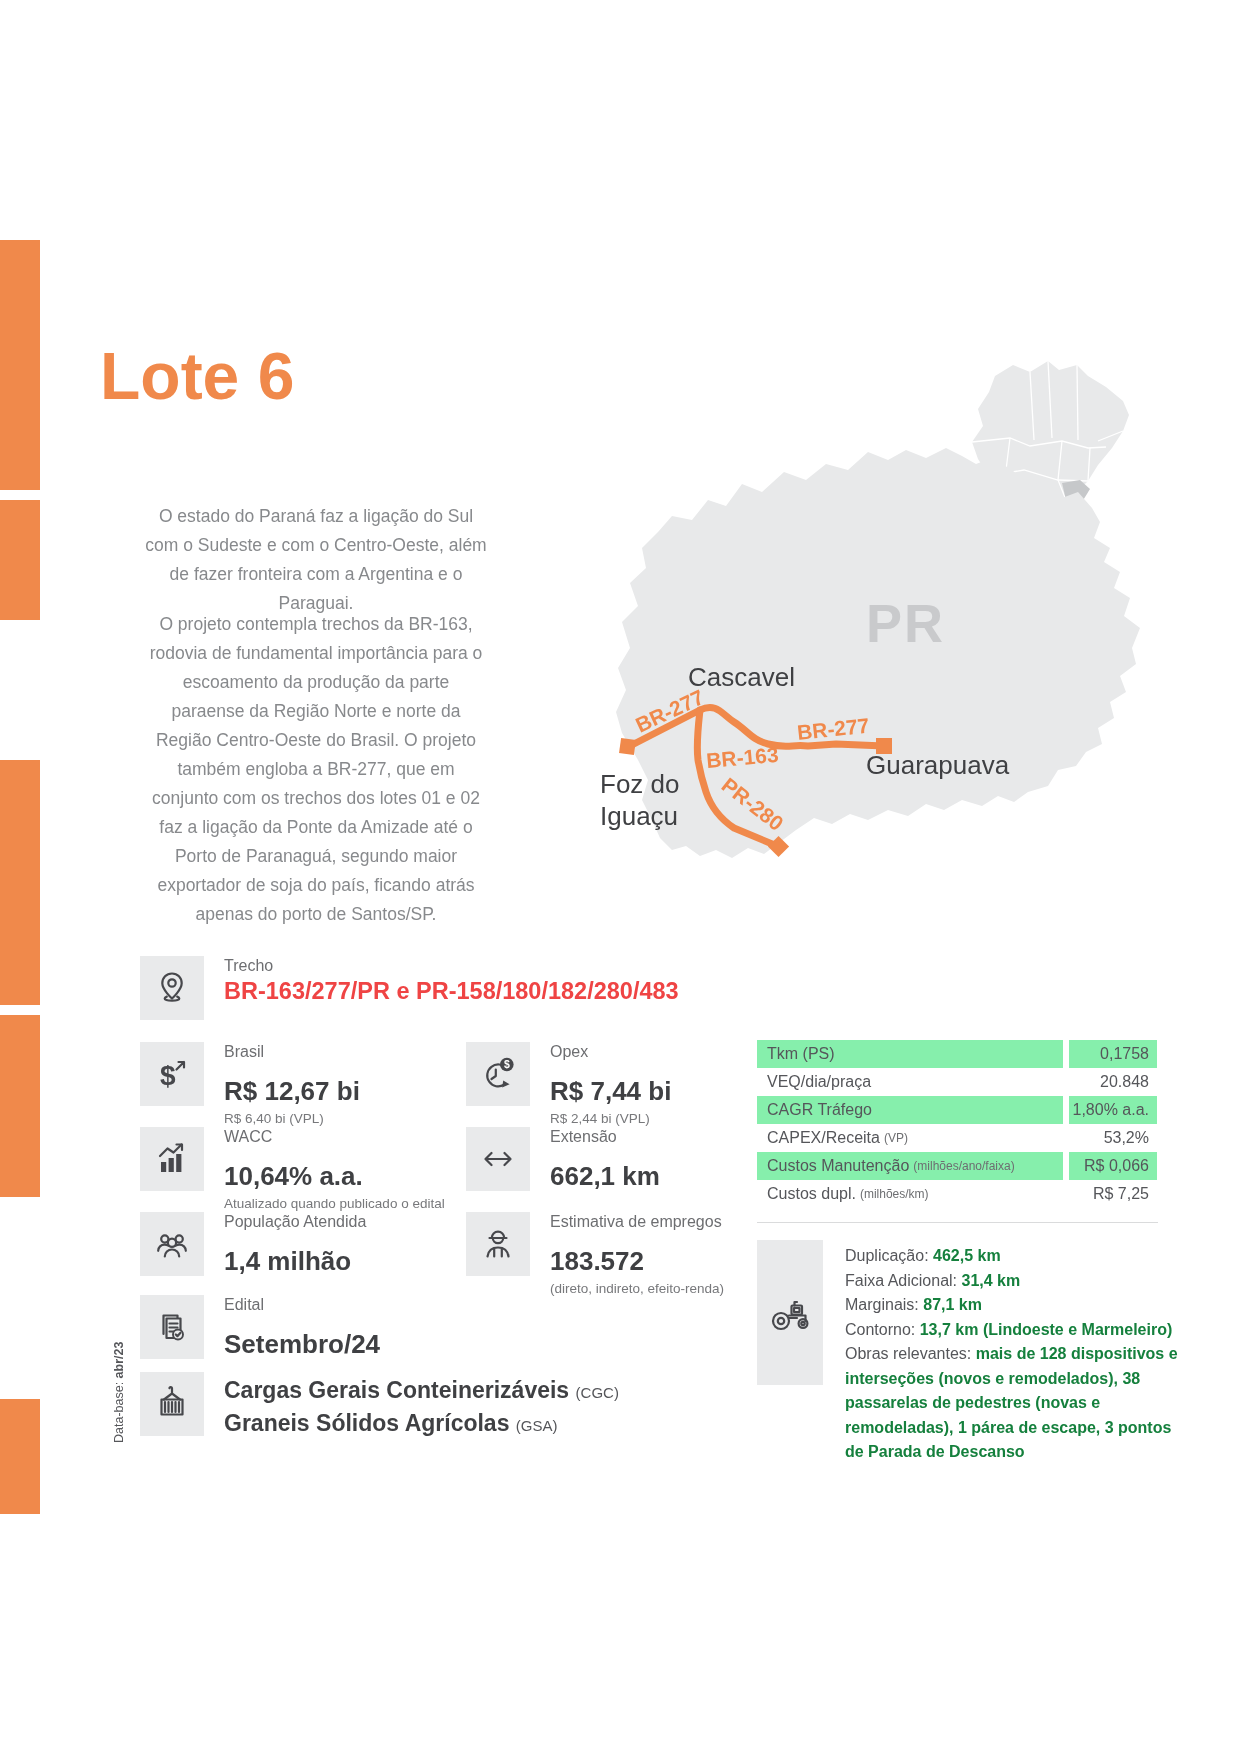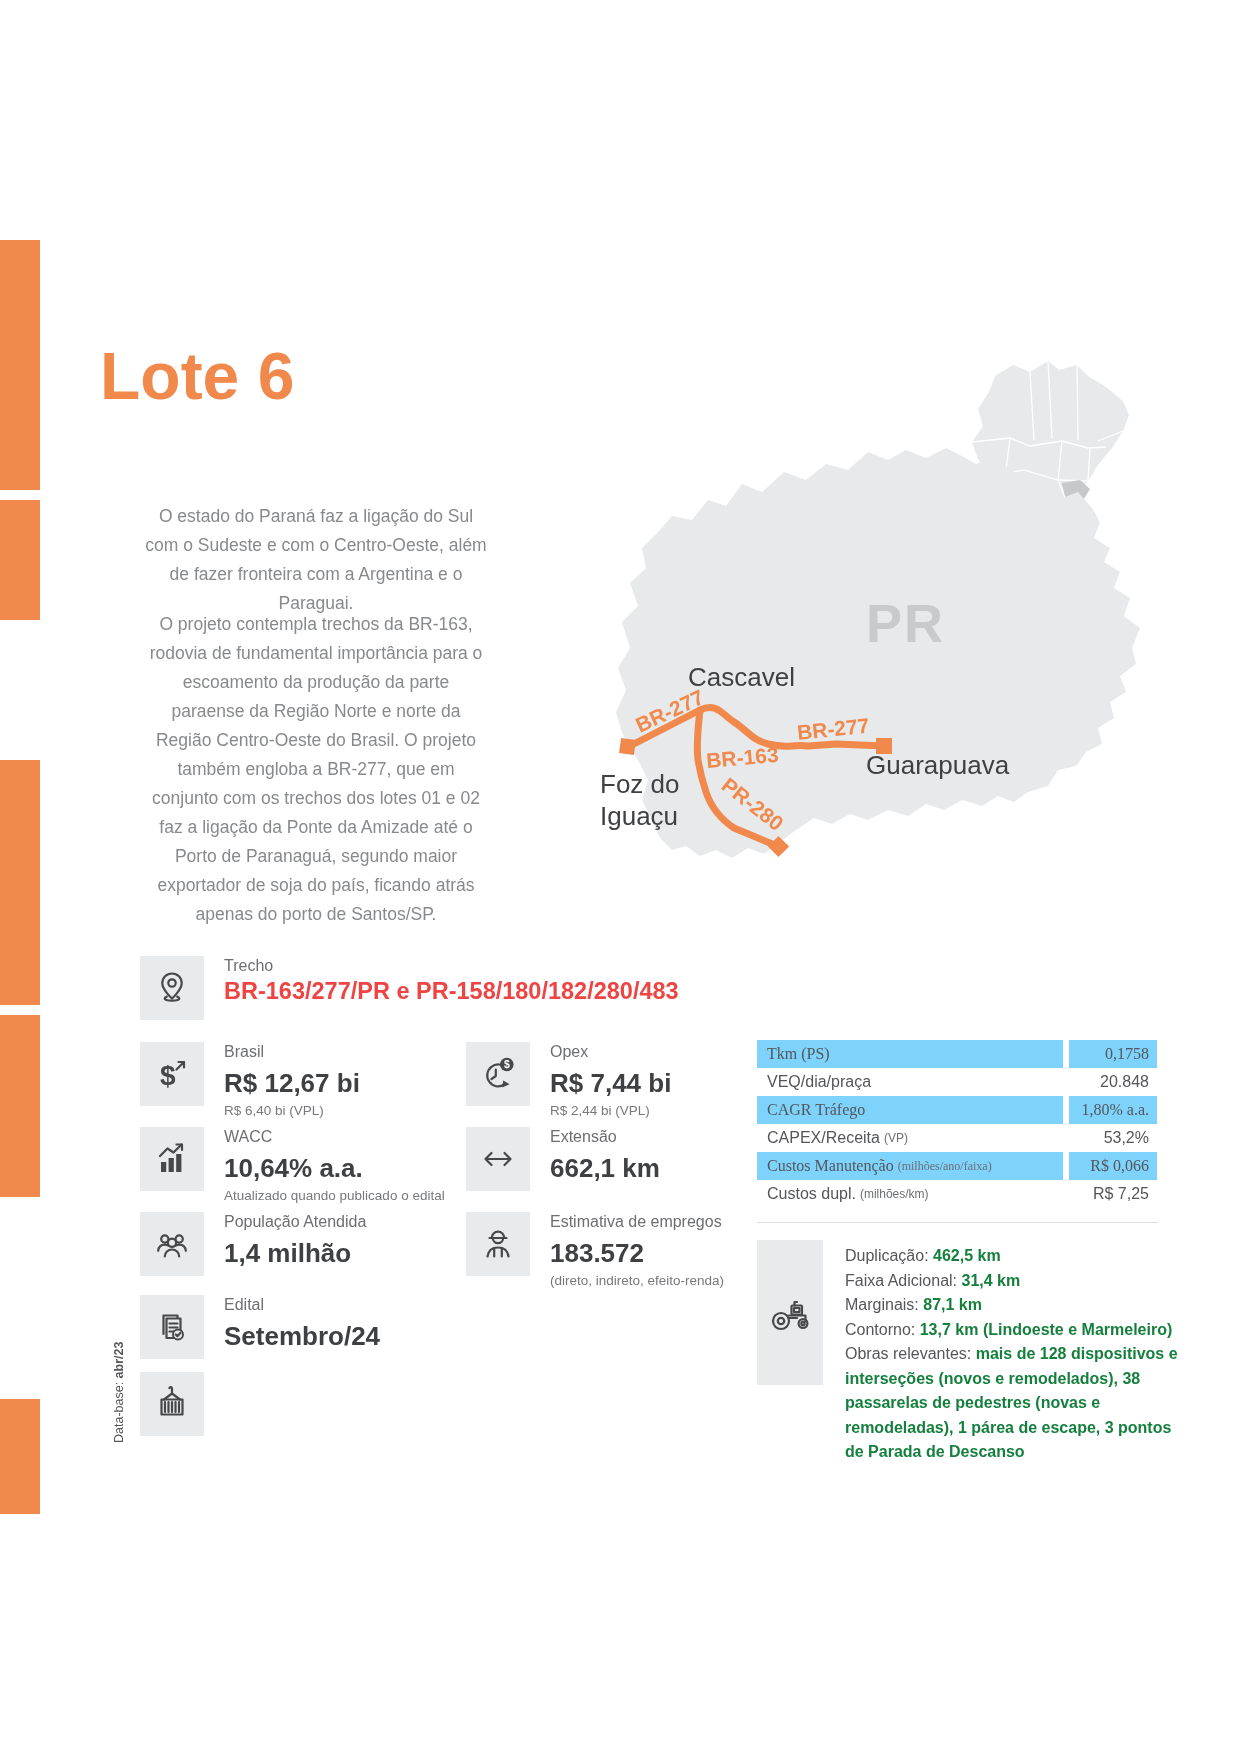--- a/index.html
+++ b/index.html
@@ -13,31 +13,31 @@
   .p2{top:610px;}
   .mapsvg{position:absolute;left:540px;top:290px;width:620px;height:590px;}
   .pr-label{font-size:54px;font-weight:600;fill:#C9CACC;letter-spacing:2px;}
   .city{font-size:26px;fill:#3F4043;}
   .road-label{font-size:21px;font-weight:bold;fill:#F0894B;}
   .icon-box{position:absolute;left:0;top:0;width:64px;height:64px;background:#E9EAEB;
             display:flex;align-items:center;justify-content:center;}
   .card{position:absolute;}
   .card-text{margin-left:84px;padding-top:1px;}
   .card-label{font-size:16px;color:#6D6E71;}
-  .card-value{font-size:26px;font-weight:bold;color:#3F4043;margin-top:7px;}
+  .card-value{font-size:26px;font-weight:bold;color:#3F4043;margin-top:15px;}
   .card-sub{font-size:13.5px;color:#77787B;margin-top:4px;}
   .trecho-value{font-size:23.5px;font-weight:bold;color:#ef4444;margin-top:3px;white-space:nowrap;}
   .cargas-line{font-size:23px;font-weight:bold;color:#3F4043;line-height:30px;white-space:nowrap;}
   .cargas-tag{font-size:15px;font-weight:normal;color:#55565A;}
   .table{position:absolute;left:757px;top:1040px;width:400px;}
   .trow{display:flex;height:28px;align-items:center;font-size:16px;color:#55565A;}
   .tlabel{flex:0 0 306px;box-sizing:border-box;padding-left:10px;height:28px;display:flex;align-items:center;}
   .tvalue{flex:0 0 88px;box-sizing:border-box;margin-left:6px;padding-right:8px;height:28px;
           display:flex;align-items:center;justify-content:flex-end;}
-  .trow.shade .tlabel,.trow.shade .tvalue{background:#7dd3fc;font-family:Liberation Serif, serif;}
+  .trow.shade .tlabel,.trow.shade .tvalue{background:#86efac;}
   .tnote{font-size:12px;margin-left:4px;color:#6D6E71;}
   .obras-divider{position:absolute;left:757px;top:1222px;width:401px;border-top:1px solid #DADBDC;}
   .obras-box{position:absolute;left:757px;top:1240px;width:66px;height:145px;background:#E9EAEB;
              display:flex;align-items:center;justify-content:center;}
   .obras-text{position:absolute;left:845px;top:1244px;width:334px;font-size:16px;line-height:24.5px;color:#55565A;}
   .obras-text p{margin:0;}
   .obras-val{font-weight:bold;color:#15803d;}
   .vnote{position:absolute;left:112px;top:1443px;transform:rotate(-90deg);transform-origin:0 0;
          font-size:12.5px;color:#55565A;white-space:nowrap;}
   .ic{stroke:#47484C;fill:none;stroke-width:2.2;stroke-linecap:round;stroke-linejoin:round;}
@@ -252,20 +252,24 @@
     <div class="icon-box">
       <svg width="40" height="40" viewBox="0 0 40 40">
         <g class="ic" stroke-width="2">
           <path d="M20 4.5 c0-1.6-2.2-1.9-2.6-.4"></path>
           <path d="M20 4.5 V9.5 M20 9.5 L12 15.5 M20 9.5 L28 15.5"></path>
           <rect x="9.5" y="15.5" width="21" height="15"></rect>
           <path d="M13 18 V28 M16.5 18 V28 M20 18 V28 M23.5 18 V28 M27 18 V28"></path>
         </g>
       </svg>
     </div>
+    <div class="card-text" style="padding-top:3px;">
+      <div class="cargas-line"><span>Cargas Gerais Conteinerizáveis</span> <span class="cargas-tag">(CGC)</span></div>
+      <div class="cargas-line"><span>Graneis Sólidos Agrícolas</span> <span class="cargas-tag">(GSA)</span></div>
+    </div>
   </div>
 
   <div class="table">
     <div class="trow shade">
       <div class="tlabel">
           <span>Tkm (PS)</span>
           <span class="tnote"></span>
         </div>
       <div class="tvalue">0,1758</div>
     </div>

